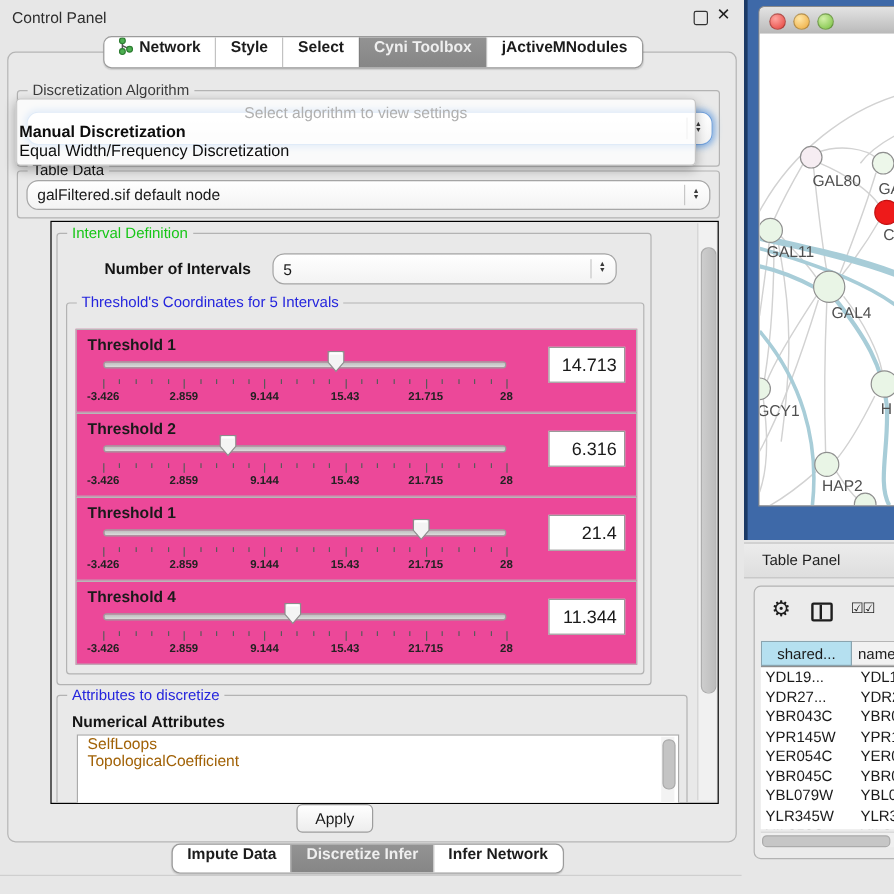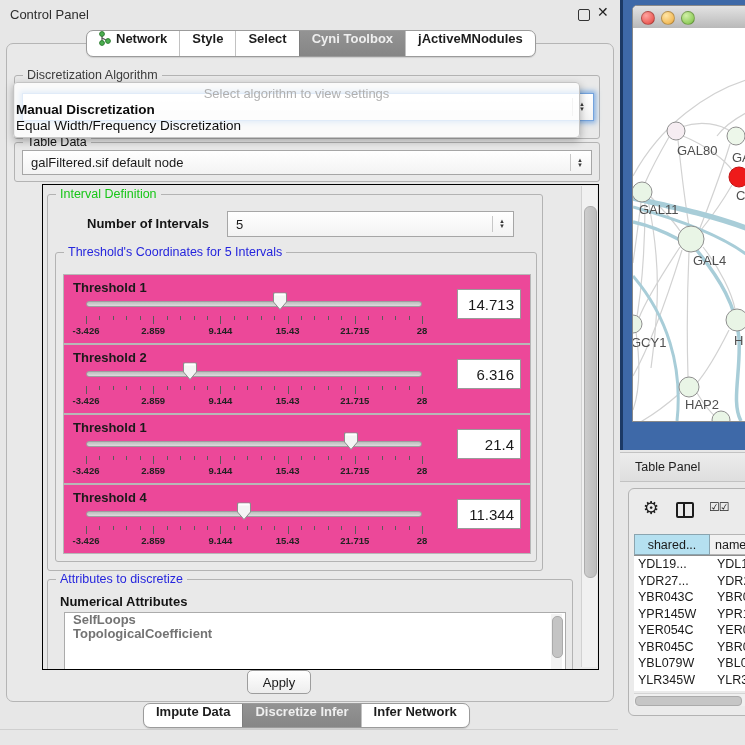--- a/index.html
+++ b/index.html
@@ -18,21 +18,21 @@
   .seg .segitem.sel{background:linear-gradient(#939393,#868686);color:#efefef;border-left-color:#7e7e7e;}
   
   .cp-panel{position:absolute;left:6px;top:43px;width:606px;height:657px;border:1px solid #b5b5b5;border-radius:7px;background:#e9e9e9;}
   .groupbox{position:absolute;border:1px solid #b3b3b3;border-radius:3px;}
   .legend{position:absolute;top:-8px;left:8px;background:#e9e9e9;padding:0 4px;font-size:12.5px;}
   .legend.dark{color:#3c3c3c;}
   .legend.green{color:#17c617;}
   .legend.blue{color:#2525dd;}
   
   .combo{position:absolute;display:flex;align-items:center;background:linear-gradient(#ffffff,#f3f3f3);
-         border:1px solid #a6a6a6;border-radius:0;font-size:13px;padding:0 8px;}
+         border:1px solid #a6a6a6;border-radius:10px;font-size:13px;padding:0 8px;}
   .combo .stepper{margin-left:auto;display:flex;flex-direction:column;align-items:center;justify-content:center;
          border-left:1px solid #c7c7c7;padding-left:6px;height:70%;font-size:6px;color:#3a3a3a;line-height:5px;}
   .combo.focus{border:1px solid #74a3dd;box-shadow:0 0 5px 2px rgba(106,160,224,.8);}
   .combo .prompt-ghost{width:100%;text-align:center;color:#9c9c9c;}
   
   .popup{position:absolute;left:13px;top:82px;width:565px;height:54px;background:rgba(255,255,255,.78);
          border:1px solid #c4c4c4;border-radius:4px;box-shadow:0 3px 9px rgba(0,0,0,.3);z-index:5;}
   .popup .prompt{position:absolute;left:0;right:0;top:3px;text-align:center;font-size:13px;color:#b0b0b0;}
   .popup .item{position:absolute;left:2px;font-size:13.5px;color:#0c0c0c;white-space:nowrap;}
   .popup .item.b{font-weight:700;}
@@ -49,21 +49,21 @@
          background:linear-gradient(#bdbdbd,#dcdcdc);}
   .ticks{position:absolute;left:0;right:0;top:24px;height:9px;}
   .tick{position:absolute;top:0;width:1px;background:#5a5a5a;}
   .ticklabels{position:absolute;left:0;right:0;top:33px;height:12px;}
   .ticklabel{position:absolute;transform:translateX(-50%);font-size:9.5px;font-weight:700;color:#222;white-space:nowrap;}
   .thumb-svg{position:absolute;top:0;}
   .valbox{position:absolute;right:9px;top:14px;width:56px;height:28px;border:1px solid #9a9a9a;background:#fff;
           font-size:15px;display:flex;align-items:center;justify-content:flex-end;padding-right:6px;}
   
   .attr-list{position:absolute;background:#fff;border:1px solid #ababab;font-size:13px;overflow:hidden;}
-  .attr-item{padding:0 0 0 8px;height:14px;line-height:14px;color:#737373;font-weight:bold;}
+  .attr-item{padding:0 0 0 8px;height:14px;line-height:14px;color:#a16207;}
   .list-scroll{position:absolute;right:1px;top:2px;width:11px;height:56px;background:#f3f3f3;}
   .list-thumb{position:absolute;left:1px;top:2px;width:9px;height:40px;border-radius:5px;background:#c4c4c4;border:1px solid #aaa;}
   
   .btn{position:absolute;background:linear-gradient(#ffffff,#ededed);border:1px solid #9d9d9d;border-radius:5px;
        font-size:13px;display:flex;align-items:center;justify-content:center;}
   .hline{position:absolute;height:1px;background:#cfcfcf;}
   
   .net-frame{position:absolute;left:620px;top:0;width:125px;height:450px;background:#3e69a8;}
   .net-frame .edge-dark{position:absolute;left:0;top:0;width:3px;height:100%;background:#1c3a66;}
   .mac-win{position:absolute;left:12px;top:5px;width:113px;height:415px;background:#fff;border:1px solid #8a8a8a;border-radius:5px 0 0 0;overflow:hidden;}

